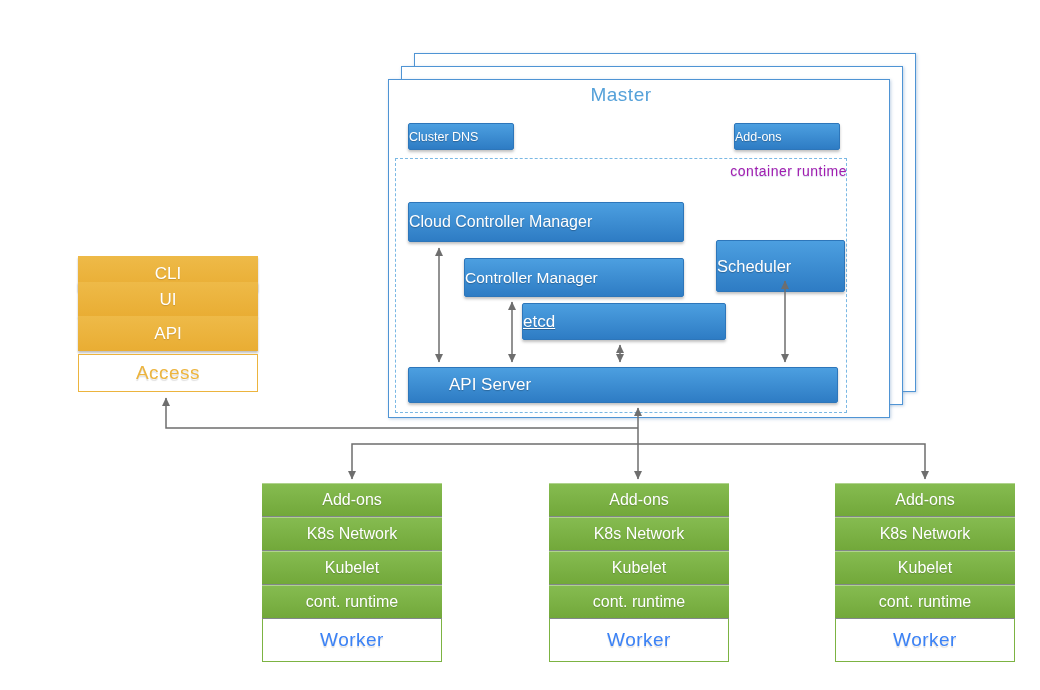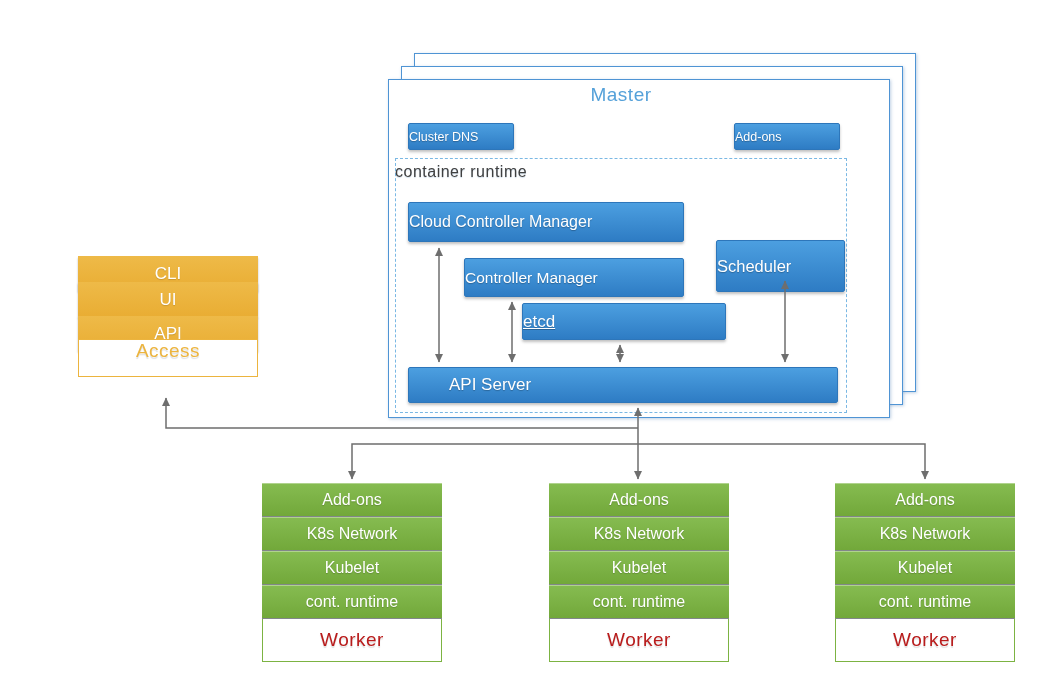--- a/index.html
+++ b/index.html
@@ -35,54 +35,54 @@
   .cm{left:464px;top:258px;width:220px;height:39px;font-size:15.5px;}
   .scheduler{left:716px;top:240px;width:129px;height:52px;font-size:16.5px;}
   .etcd{left:522px;top:303px;width:204px;height:37px;font-size:17px;text-decoration:underline;}
   .api-server{left:408px;top:367px;width:430px;height:36px;font-size:17px;padding-left:40px;}
   
   .runtime-box{
     position:absolute;left:395px;top:158px;width:452px;height:255px;
     border:1.5px dashed #7ab8e4;box-sizing:border-box;
   }
   .runtime-title{
-    position:absolute;left:395px;top:163px;width:452px;text-align:left;
-    font-size:16px;letter-spacing:.5px;color:#404040;
+    position:absolute;left:395px;top:163px;width:452px;text-align:right;
+    font-size:14px;letter-spacing:.5px;color:#a21caf;
     text-shadow:0 1px 1px rgba(120,160,200,.35);
   }
   
   .orange-row{
     position:absolute;left:78px;width:180px;height:35px;
     display:flex;align-items:center;justify-content:center;
     background:linear-gradient(180deg,#eeba48 0%,#e9ad33 100%);
     color:#ffffff;font-size:17px;text-shadow:0 1px 1px rgba(0,0,0,.15);
     box-shadow:0 2px 2px rgba(0,0,0,.25);box-sizing:border-box;
   }
   .row-cli{top:256px;} .row-ui{top:282px;} .row-api{top:316px;}
   .access-base{
-    position:absolute;left:78px;top:339px;width:180px;height:38px;
-    display:flex;align-items:flex-start;justify-content:center;
+    position:absolute;left:78px;top:354px;width:180px;height:38px;
+    display:flex;align-items:center;justify-content:center;
     background:#ffffff;border:1.5px solid #ecb43e;box-sizing:border-box;
     color:#ecb43e;font-size:19px;letter-spacing:.5px;
     text-shadow:0 2px 1px rgba(0,0,0,.12);
   }
   
   .worker{position:absolute;top:483px;width:180px;}
   .worker-1{left:262px;} .worker-2{left:549px;} .worker-3{left:835px;}
   .w-row{
     height:33px;display:flex;align-items:center;justify-content:center;
     background:linear-gradient(180deg,#86bc51 0%,#72a83a 100%);
     box-shadow:inset 0 1px 0 rgba(255,255,255,.35);
     border-bottom:1px solid #82878a;
     color:#ffffff;font-size:16px;text-shadow:0 1px 1px rgba(0,0,0,.18);
   }
   .w-base{
     height:43px;display:flex;align-items:center;justify-content:center;
     background:#ffffff;border:1.5px solid #7cb342;border-top:none;box-sizing:border-box;
-    color:#b91c1c;font-size:19px;letter-spacing:.5px;
+    color:#3b82f6;font-size:19px;letter-spacing:.5px;
     text-shadow:0 2px 1px rgba(0,0,0,.12);
   }
   
   #arrows{position:absolute;left:0;top:0;width:1040px;height:690px;pointer-events:none;z-index:5;}
 </style>
 </head>
 <body>
 
 <div id="stage">
 

